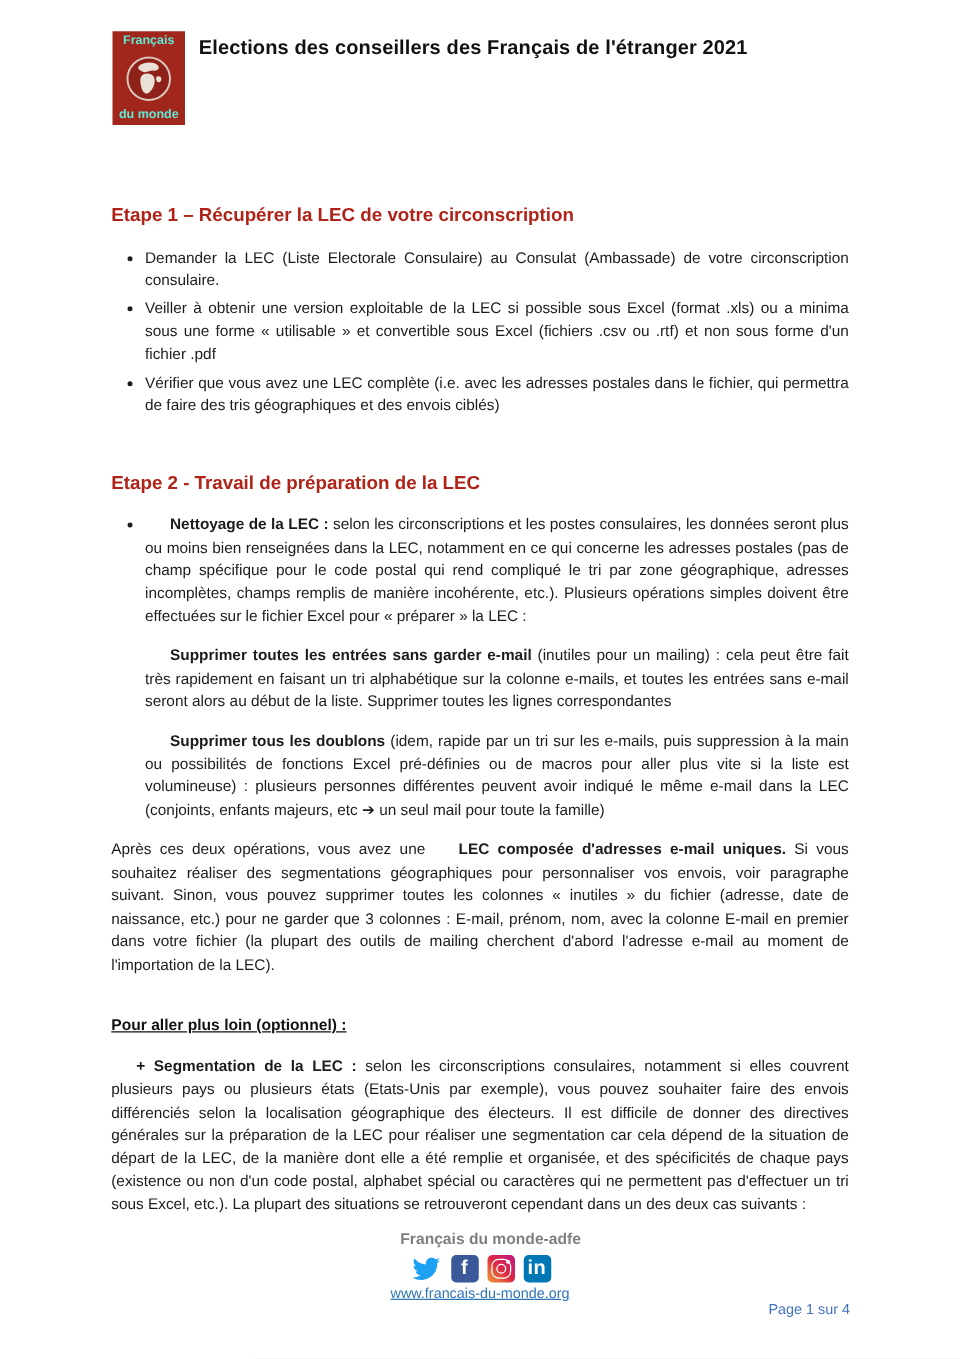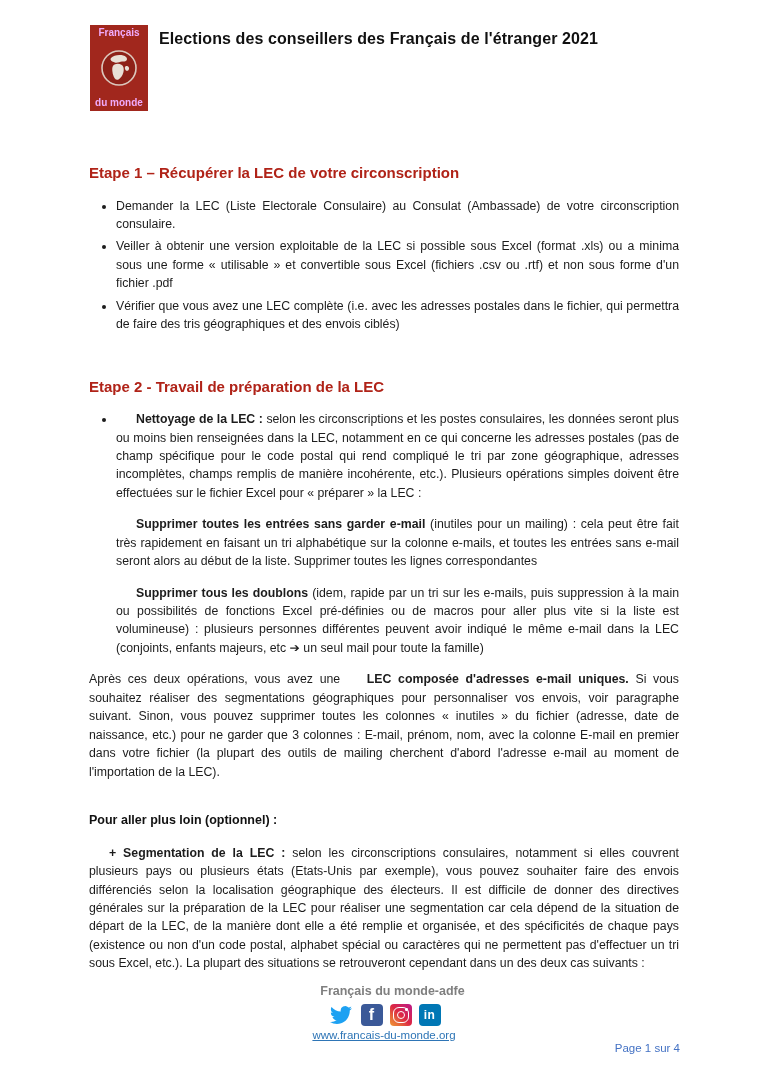--- a/index.html
+++ b/index.html
@@ -7,21 +7,21 @@
   body { font-family:"Liberation Sans", sans-serif; }
   .page {
     position:relative; width:768px; height:1087px;
     background:#ffffff; color:#1c1c1c; overflow:hidden;
     margin:0 auto;
   }
 
   
   .header { position:absolute; left:90px; top:25px; display:flex; gap:11px; }
   .logo {
-    width:58px; height:86px; background:#a1271d; color:#f0abfc;
+    width:58px; height:75px; background:#a1271d; color:#5eead4;
     display:flex; flex-direction:column; align-items:center; justify-content:space-between;
     padding:3px 2px; flex:0 0 auto;
   }
   .logo .logo-txt { font-size:10px; font-weight:bold; line-height:1; white-space:nowrap; }
   .logo svg { display:block; }
   .header-text { padding-top:5px; }
   .doc-title { font-size:16px; font-weight:bold; color:#111111; letter-spacing:0.1px; }
   .doc-subtitle {
     display:inline-block; margin-top:13px; background:#ffff00;
     color:#a81b15; font-weight:bold; font-size:14px; padding:2px 4px 3px 2px;
@@ -33,40 +33,40 @@
     font-size:12.3px; line-height:1.5; text-align:justify;
   }
   .etape-heading { color:#b02318; font-size:15px; font-weight:bold; text-align:left; }
   .h-etape2 { margin-top:42px; }
   ul.bullets { list-style:disc outside; padding-left:27px; margin-top:12px; }
   ul.bullets li { margin-bottom:4px; }
   .indent-para { margin-left:27px; margin-top:13px; }
   .closing-para { margin-top:13px; }
   b.lead { font-weight:bold;padding-left:20px; }
   .optional-heading {
-    margin-top:30px; font-weight:bold; 
+    margin-top:30px; font-weight:bold; text-decoration:underline;
     color:#111111; text-align:left; font-size:12.5px;
   }
   .segmentation-para { margin-top:14px; }
 
   
   .footer-org {
     position:absolute; left:17px; right:0; top:984px; text-align:center;
     color:#7f7f7f; font-weight:bold; font-size:12.5px;
   }
   .social-row {
     position:absolute; left:0; right:0; top:1003px;
     display:flex; justify-content:center; align-items:center; gap:7px; height:24px;
   }
   .icon-sq {
     width:22px; height:22px; border-radius:4px; color:#ffffff;
     display:flex; align-items:center; justify-content:center; font-weight:bold;
   }
   .fb { background:#3b5998; font-size:16px; }
-  .li { background:#0077b5; font-size:12px; letter-spacing:0.3px; }
+  .li { background:#0077b5; font-size:16px; letter-spacing:0.3px; }
   .ig { position:relative; background:linear-gradient(45deg,#f09433 0%,#e6683c 25%,#dc2743 50%,#cc2366 75%,#bc1888 100%); }
   .ig .frame { position:absolute; inset:3px; border:1.8px solid #ffffff; border-radius:6px; }
   .ig .lens { position:absolute; top:50%; left:50%; width:8px; height:8px; transform:translate(-50%,-50%); border:1.8px solid #ffffff; border-radius:50%; }
   .ig .dot { position:absolute; top:4px; right:4px; width:2.5px; height:2.5px; background:#ffffff; border-radius:50%; }
   .website-link {
     position:absolute; left:0; right:0; top:1029px; text-align:center;
     color:#2e75b6; font-size:11.5px; text-decoration:underline; cursor:pointer;
   }
   .page-number {
     position:absolute; right:88px; top:1042px;

